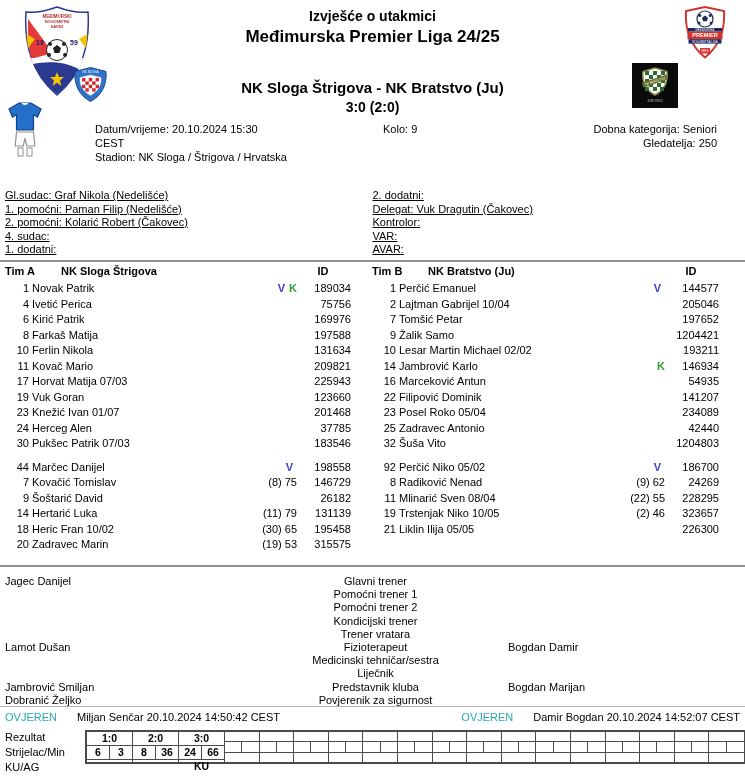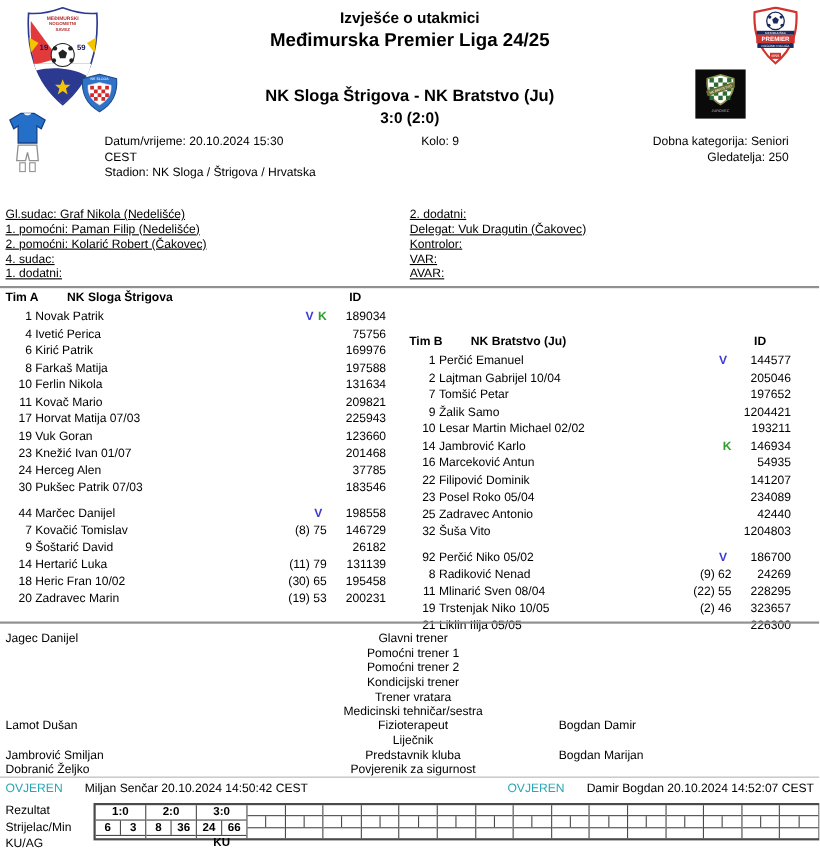--- a/index.html
+++ b/index.html
@@ -31,21 +31,21 @@
   .officials > div { width:50%;text-decoration:underline; }
   
   .rule { position:absolute; left:0; width:745px; border-top:2px solid #909090; }
   .rule-1 { top:260px; }
   .rule-2 { top:565px; }
   .rule-3 { top:706px; border-top:1px solid #b5b5b5; }
   
   .rosters { position:absolute; top:264px; }
   .team { position:absolute; top:0; }
   .team-a { left:5px; width:346px; }
-  .team-b { left:372px; width:347px;margin-top:40px; }
+  .team-b { left:372px; width:347px; }
   .t-head { display:grid; grid-template-columns:56px 1fr 76px 56px; font-weight:bold; height:17px; line-height:15px; }
   .t-head .th-id { grid-column:4; text-align:center; }
   .p-row { display:grid; grid-template-columns:24px 1fr 76px 54px; line-height:15.5px; }
   .p-num { text-align:right; }
   .p-name { padding-left:3px; }
   .p-marks { text-align:right; white-space:nowrap; }
   .p-id { text-align:right; }
   .vmark { color:#3b3bd6; font-weight:bold; }
   .kmark { color:#2e9e2e; font-weight:bold; }
   .vmark:not(:empty) { margin-right:4px; }
@@ -333,21 +333,21 @@
             <span class="p-num">18</span>
             <span class="p-name">Heric Fran 10/02</span>
             <span class="p-marks"><span class="vmark"></span><span class="kmark"></span><span>(30)  65</span></span>
             <span class="p-id">195458</span>
           </div>
 
           <div class="p-row">
             <span class="p-num">20</span>
             <span class="p-name">Zadravec Marin</span>
             <span class="p-marks"><span class="vmark"></span><span class="kmark"></span><span>(19)  53</span></span>
-            <span class="p-id">200231</span>
+            <span class="p-id">315575</span>
           </div>
         </div>
     </div>
 
     <div class="team team-b">
       <div class="t-head">
         <span>Tim B</span>
         <span>NK Bratstvo (Ju)</span>
         <span></span>
         <span class="th-id">ID</span>
@@ -500,29 +500,29 @@
         <span class="staff-b"></span>
       </div>
 
       <div class="staff-row">
         <span class="staff-a"></span>
         <span class="staff-role">Trener vratara</span>
         <span class="staff-b"></span>
       </div>
 
       <div class="staff-row">
+        <span class="staff-a">Lamot Dušan</span>
+        <span class="staff-role">Fizioterapeut</span>
+        <span class="staff-b">Bogdan Damir</span>
+      </div>
+
+      <div class="staff-row">
         <span class="staff-a"></span>
         <span class="staff-role">Medicinski tehničar/sestra</span>
         <span class="staff-b"></span>
-      </div>
-
-      <div class="staff-row">
-        <span class="staff-a">Lamot Dušan</span>
-        <span class="staff-role">Fizioterapeut</span>
-        <span class="staff-b">Bogdan Damir</span>
       </div>
 
       <div class="staff-row">
         <span class="staff-a"></span>
         <span class="staff-role">Liječnik</span>
         <span class="staff-b"></span>
       </div>
 
       <div class="staff-row">
         <span class="staff-a">Jambrović Smiljan</span>

